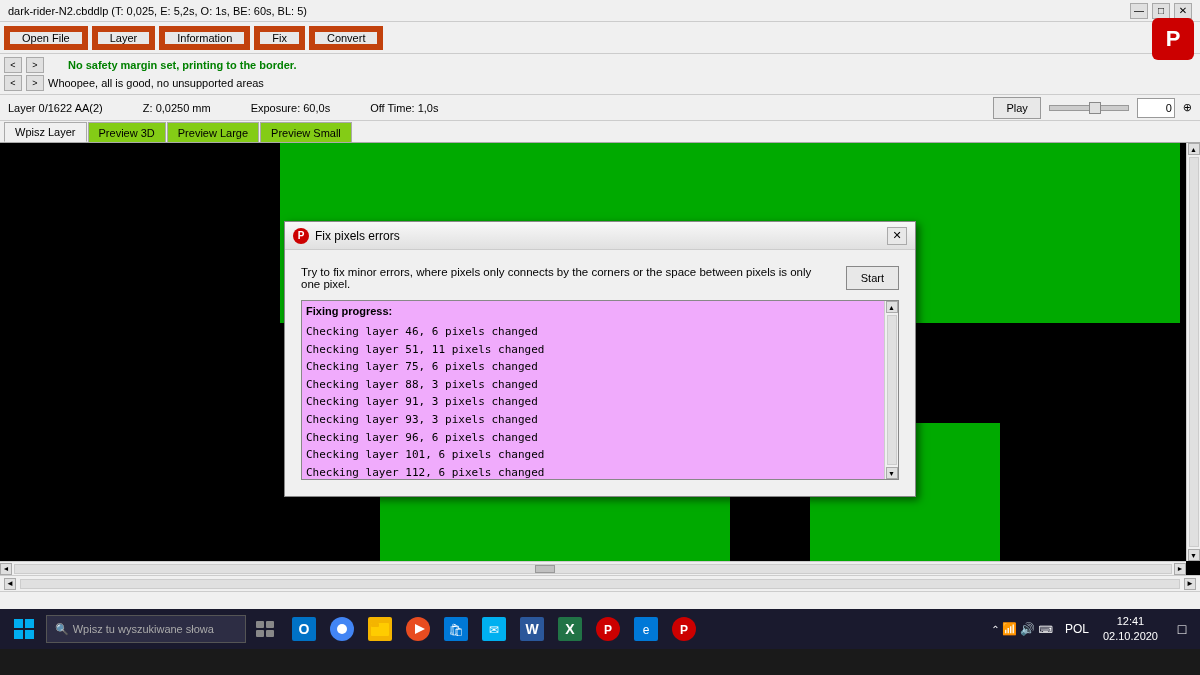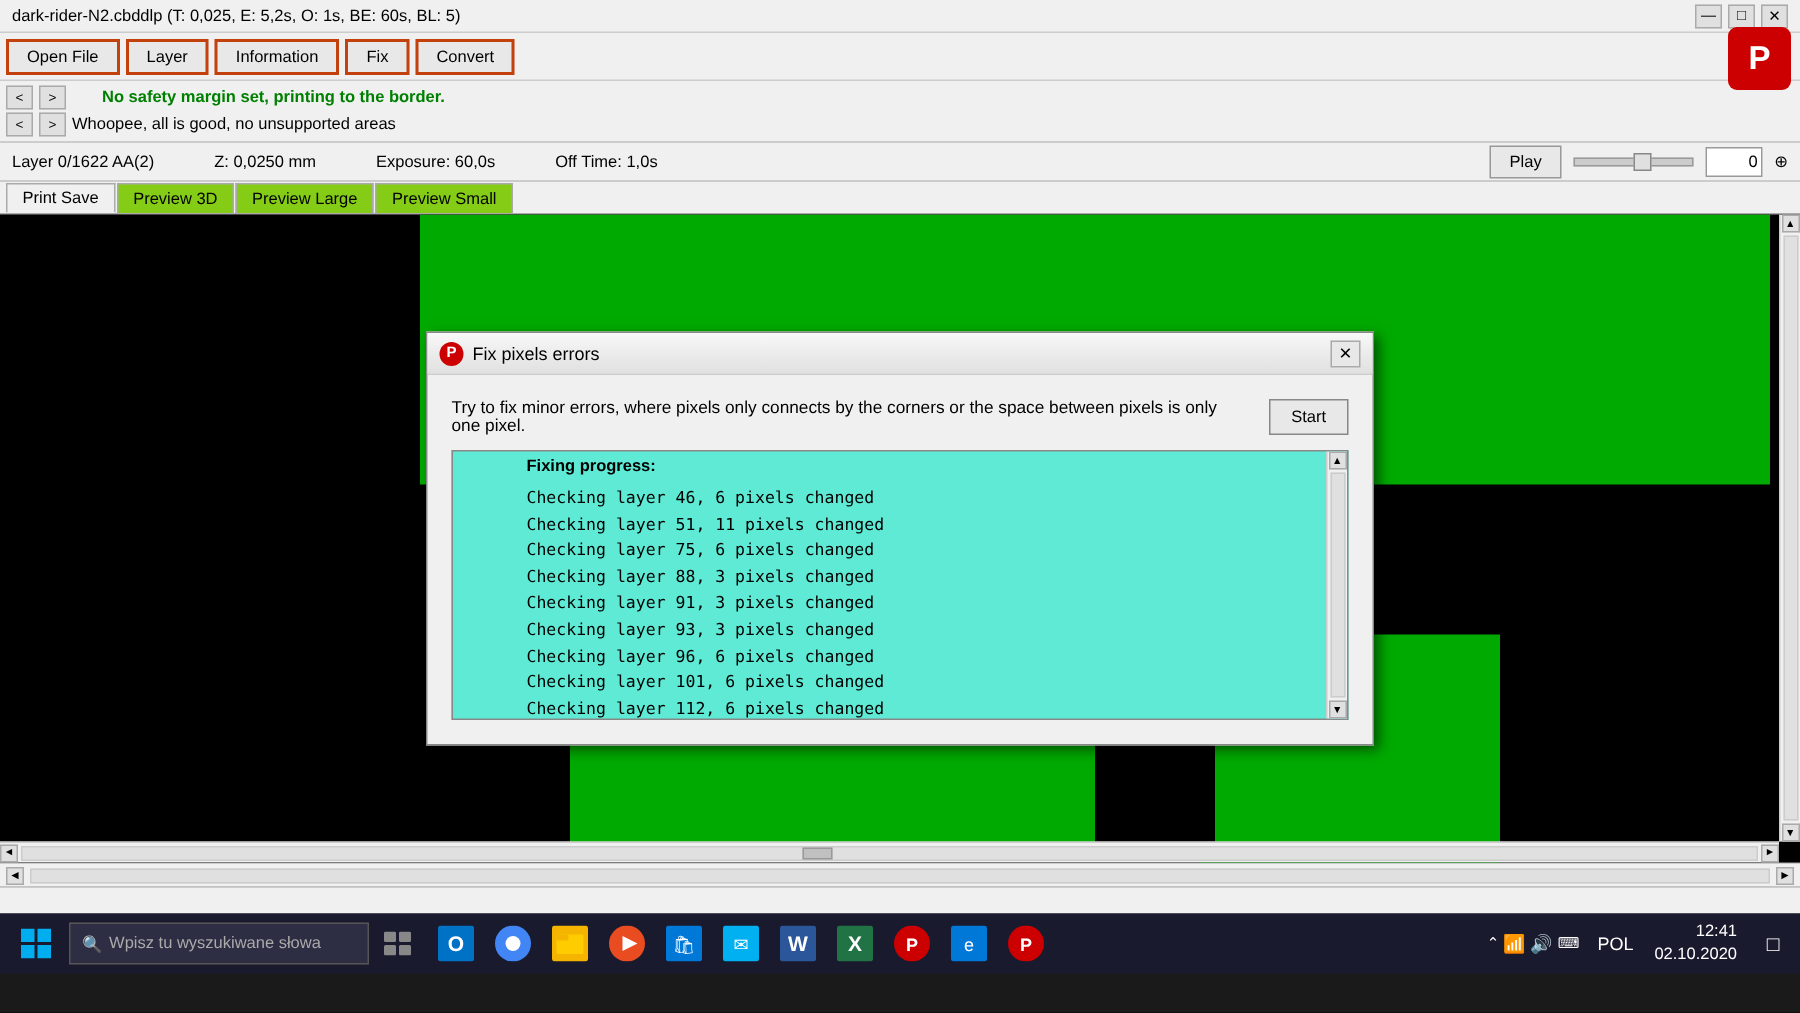--- a/index.html
+++ b/index.html
@@ -33,21 +33,21 @@
       display: flex;
       align-items: center;
       padding: 2px 4px;
       gap: 4px;
       border-bottom: 1px solid #ccc;
     }
     .toolbar-btn {
       height: 24px;
       padding: 0 12px;
       background: #e8e8e8;
-      border: 2px solid #c2410c;
+      border: 6px solid #c2410c;
       cursor: pointer;
       font-size: 11px;
       display: flex; align-items: center;
     }
 
     
     .msg-bar {
       background: #f0f0f0;
       border-bottom: 1px solid #ccc;
       padding: 2px 4px;
@@ -294,21 +294,21 @@
       display: flex;
       align-items: center;
       gap: 3px;
       padding: 0 4px;
       color: #fff;
       font-size: 11px;
     }
     .clock {
       color: #fff;
       font-size: 11px;
-      text-align: right;
+      text-align: center;
       line-height: 1.4;
       padding: 0 6px;
     }
     .lang-badge {
       color: #fff;
       font-size: 12px;
       padding: 0 4px;
     }
     .notif-btn {
       width: 28px; height: 28px;
@@ -379,25 +379,24 @@
       height: 24px;
       padding: 0 14px;
       background: #e8e8e8;
       border: 1px solid #888;
       font-size: 11px;
       cursor: pointer;
       white-space: nowrap;
     }
     .progress-area {
       border: 1px solid #888;
-      background: #5eead4;
+      background: #f0abfc;
       height: 180px;
       overflow: hidden;
       position: relative;
-      padding-left: 45px;
     }
     .progress-scrollbar {
       position: absolute;
       top: 0; right: 0;
       width: 14px; height: 100%;
       background: #f0f0f0;
       border-left: 1px solid #ccc;
       display: flex; flex-direction: column; align-items: center;
     }
     .progress-text {
@@ -475,21 +474,21 @@
     <div class="slider-track">
       <div class="slider-thumb"></div>
     </div>
     <input class="zoom-input" type="text" value="0" style="">
     <span>⊕</span>
   </div>
 </div>
 
 <div class="tab-bar">
   <div class="tab active">
-    <span>Print Save</span>
+    <span>Wpisz Layer</span>
   </div>
   <div class="tab">
     <span>Preview 3D</span>
   </div>
   <div class="tab">
     <span>Preview Large</span>
   </div>
   <div class="tab">
     <span>Preview Small</span>
   </div>

